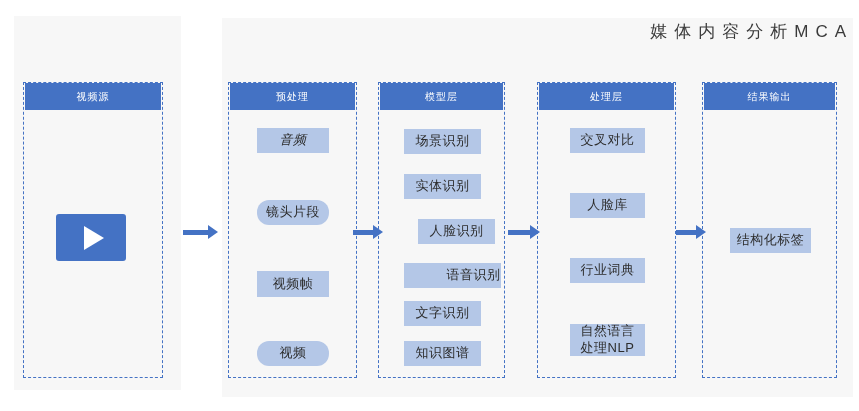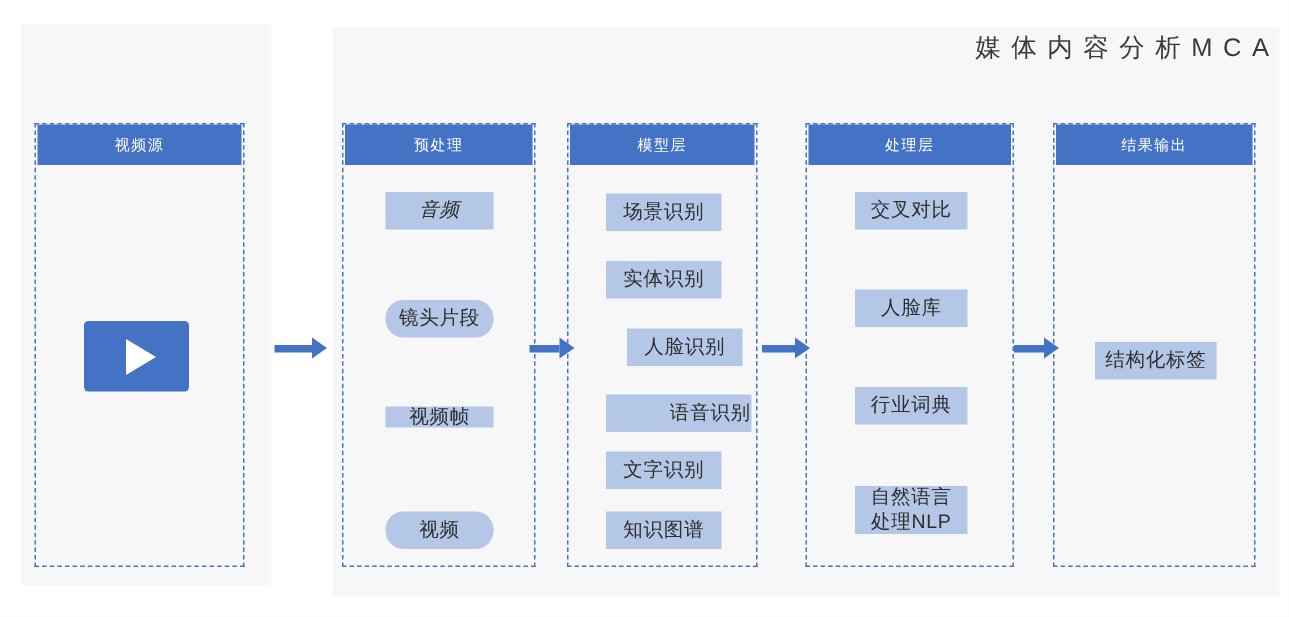--- a/index.html
+++ b/index.html
@@ -114,21 +114,21 @@
 
   <div class="arrow" style="left:183px; width:35px;">
     <span class="arrow-line"></span>
       <span class="arrow-tip"></span>
   </div>
 
   <div class="col" style="left:228px; top:82px; width:129px; height:296px;">
     <div class="col-header">预处理</div>
     <div class="item" style="left:28px; top:45px; width:72px; height:25px;font-style:italic;">音频</div>
     <div class="item" style="left:28px; top:117px; width:72px; height:25px;border-radius:12px;">镜头片段</div>
-    <div class="item" style="left:28px; top:188px; width:72px; height:14px;">视频帧</div>
+    <div class="item" style="left:28px; top:188px; width:72px; height:26px;">视频帧</div>
     <div class="item" style="left:28px; top:258px; width:72px; height:25px;border-radius:12px;">视频</div>
   </div>
 
   <div class="arrow" style="left:353px; width:30px;">
     <span class="arrow-line"></span>
       <span class="arrow-tip"></span>
   </div>
 
   <div class="col" style="left:378px; top:82px; width:127px; height:296px;">
     <div class="col-header">模型层</div>

